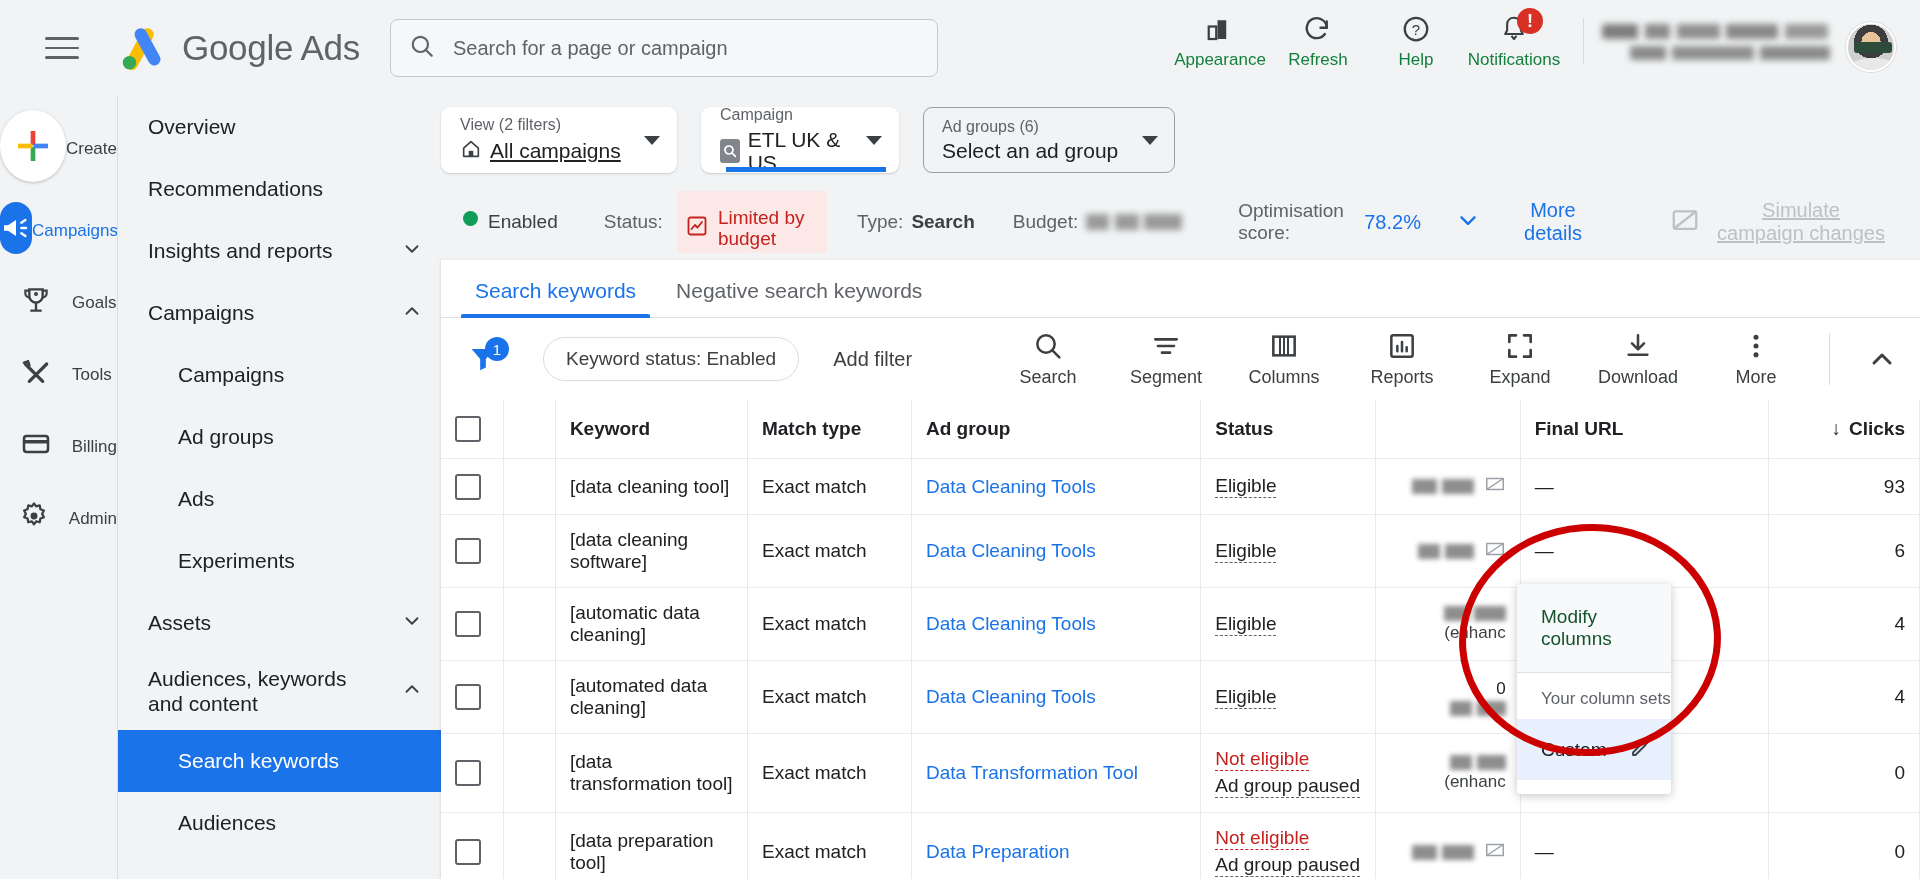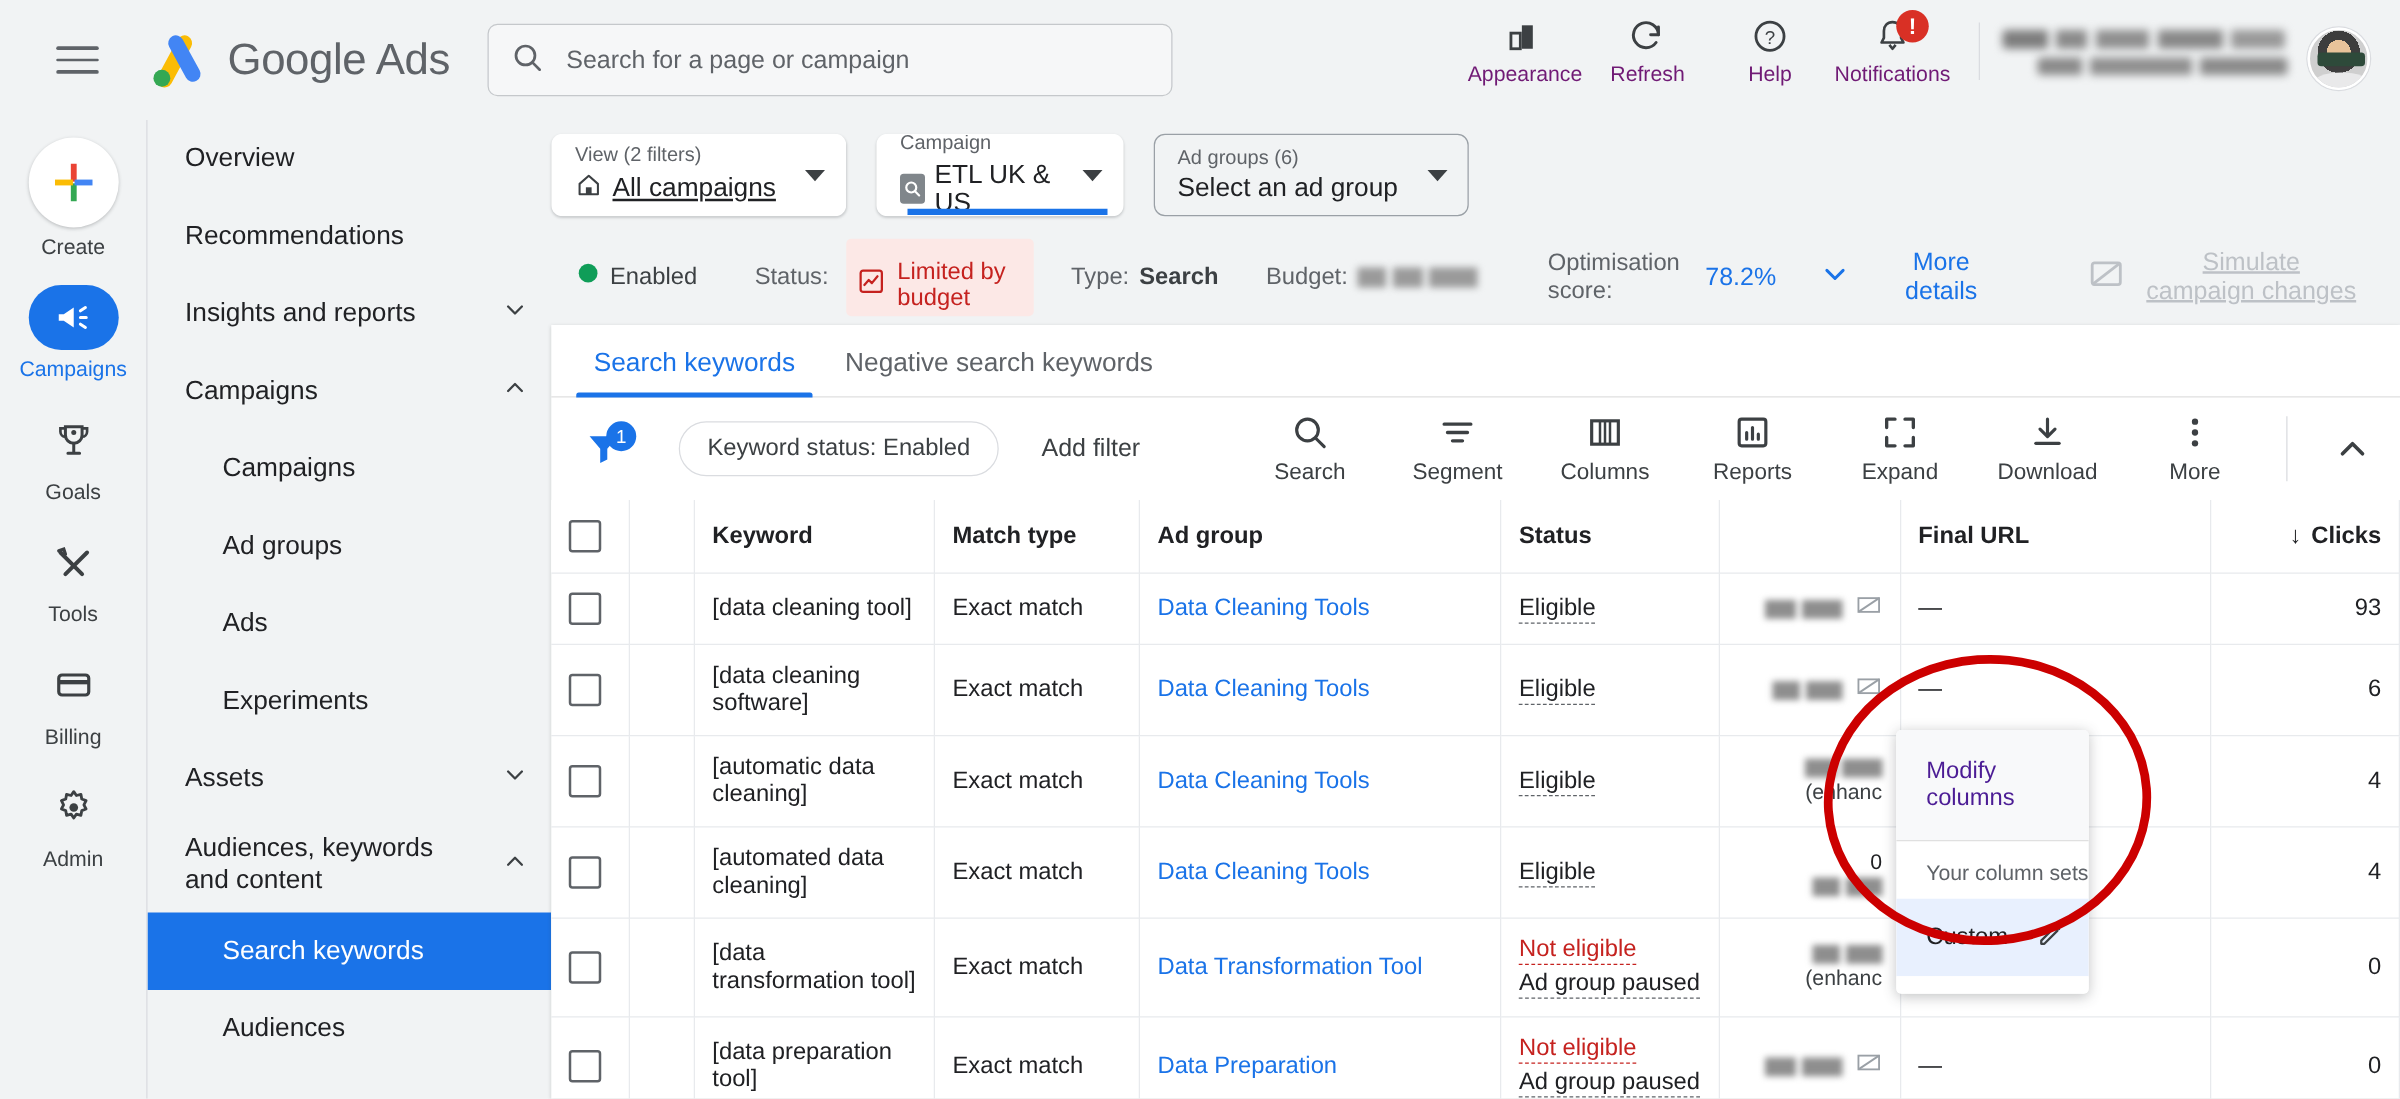--- a/index.html
+++ b/index.html
@@ -44,21 +44,21 @@
     border: none; outline: none; background: transparent;
     font-family: inherit; font-size: 20px; color: #5f6368; width: 100%;
   }
   .searchbox .sinput::placeholder { color: #5f6368; }
 
   .hdr-actions { margin-left: auto; display: flex; align-items: flex-start; height: 96px; padding-top: 10px; }
   .hdr-btn {
     width: 98px; display: flex; flex-direction: column; align-items: center; gap: 6px;
     cursor: pointer; position: relative; padding-top: 4px;
   }
-  .hdr-btn .lbl { font-size: 17px; color: #701a75; white-space: nowrap; }
+  .hdr-btn .lbl { font-size: 17px; color: #15803d; white-space: nowrap; }
   .notif-badge {
     position: absolute; top: -2px; right: 20px;
     width: 26px; height: 26px; border-radius: 50%;
     background: #d93025; color:#fff; font-size: 18px; font-weight: bold;
     display:flex; align-items:center; justify-content:center; line-height: 1;
   }
   .acct-sep { width:1px; height:46px; background:#dadce0; margin: 8px 18px 0 20px; }
   .acct-block { display:flex; flex-direction:column; justify-content:center; padding-top: 14px; }
   .blurline { border-radius: 3px; margin-bottom: 7px; filter: blur(3.2px); }
   .blurline.l1 { width: 226px; height: 15px;
@@ -74,21 +74,21 @@
     background:#2e4a3a; border-radius:3px; }
   .avatar::after { content:""; position:absolute; left:2px; top:34px; width:46px; height:18px;
     background:#e9e9ea; border-radius:50% 50% 0 0; }
 
   
   .rail {
     position: absolute; top: 96px; left: 0; width: 117px; height: 783px;
     background: #f1f3f4; display: flex; flex-direction: column; align-items: center;
     padding-top: 14px;
   }
-  .rail-item { width: 100%; display:flex; flex-direction:column; align-items:center; cursor:pointer; margin-bottom: 20px; }
+  .rail-item { width: 100%; display:flex; flex-direction:row; align-items:center; cursor:pointer; margin-bottom: 20px; }
   .rail-icon {
     width: 72px; height: 52px; border-radius: 26px;
     display:flex; align-items:center; justify-content:center;
   }
   .rail-item.create .rail-icon { width: 72px; height: 72px; border-radius: 50%; background: #fff; box-shadow: 0 1px 3px rgba(60,64,67,.3); }
   .rail-item.active .rail-icon { background: #1a73e8; }
   .rail-lbl { font-size: 17px; color: #3c4043; margin-top: 6px; }
   .rail-item.active .rail-lbl { color: #1a73e8; }
 
   
@@ -198,21 +198,21 @@
   .bidblur.s2 { width: 56px; }
   .bid-enh { font-size: 17px; color: #3c4043; }
   .sortarrow { display:inline-block; margin-right: 8px; }
 
   
   .colmenu {
     position: absolute; left: 1076px; top: 324px; width: 154px;
     background: #fff; box-shadow: 0 2px 10px rgba(60,64,67,.3); border-radius: 4px;
     z-index: 40; overflow: hidden; font-size: 19px;
   }
-  .colmenu-top { background: #f8f9fa; padding: 22px 16px 22px 24px; color: #4c1d95; cursor:pointer; }
+  .colmenu-top { background: #f8f9fa; padding: 22px 16px 22px 24px; color: #14532d; cursor:pointer; }
   .colmenu-sep { height: 1px; background: #e0e0e0; }
   .colmenu-label { padding: 16px 0 10px 24px; font-size: 17px; color: #5f6368; }
   .colmenu-row {
     background: #e8f0fe; display:flex; align-items:center; justify-content:space-between;
     padding: 16px 0 16px 24px; cursor:pointer;
   }
   .colmenu-row .pen { margin-right: 18px; }
   .colmenu-pad { height: 14px; background: #fff; }
 
   

